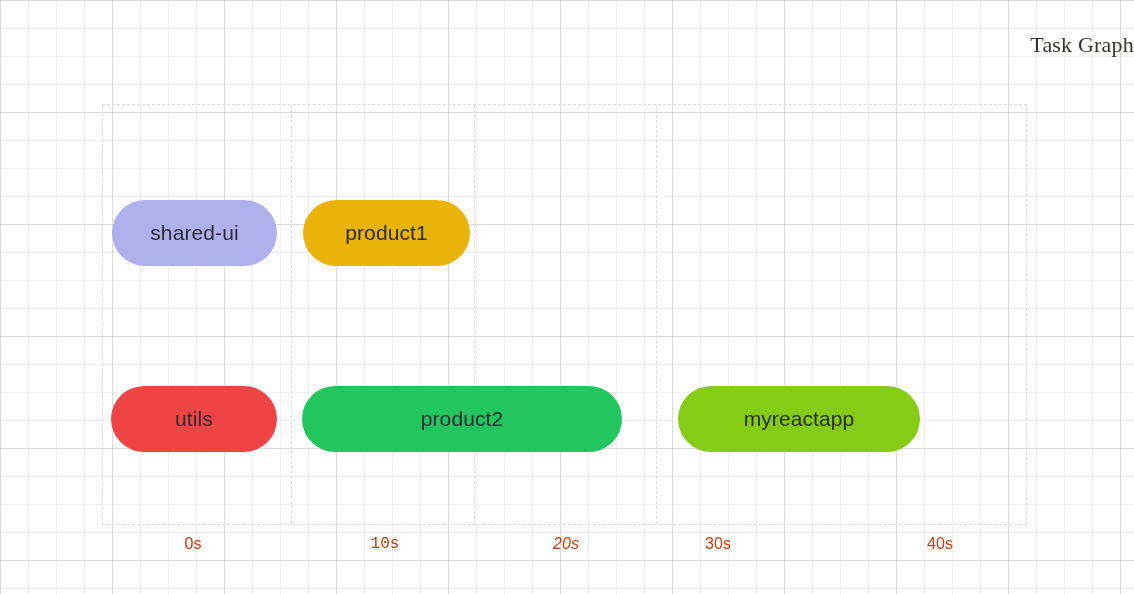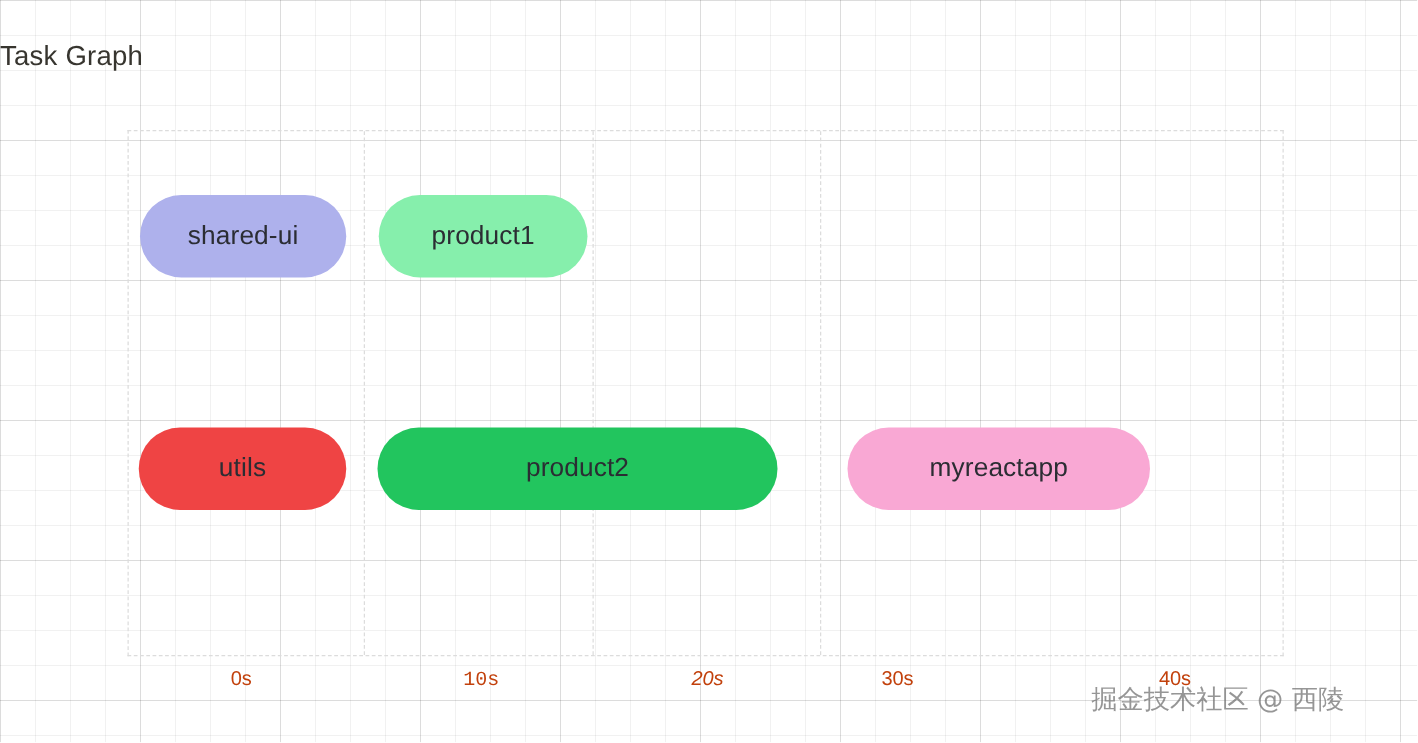--- a/index.html
+++ b/index.html
@@ -33,24 +33,25 @@
       112px 112px;
     background-position: 0px 9px, 9px 0px, 0px 9px, 9px 0px;
   }
 
   
   #chart-title {
     position: absolute;
     left: 0;
     right: 0;
     top: 32px;
-    text-align: left;
+    text-align: right;
     font-size: 22px;
     color: #37352f;
     letter-spacing: 0.2px;
+    font-family: Liberation Serif, serif;
   }
 
   
   #plot-area {
     position: absolute;
     left: 102px;
     top: 104px;
     width: 925px;
     height: 421px;
     border: 1.5px dashed #dcdcdc;
@@ -67,20 +68,21 @@
   
   .task-bar {
     position: absolute;
     height: 66px;
     border-radius: 33px;
     background: #aeb1ec;
     display: flex;
     align-items: center;
     justify-content: center;
     box-sizing: border-box;
+    margin-top: 44px;
   }
   .task-bar-label {
     font-size: 21px;
     color: #2b2d33;
     white-space: nowrap;
     letter-spacing: 0.1px;
   }
 
   
   .x-tick {
@@ -118,30 +120,29 @@
   <div class="vgrid" style="left: 188px;"></div>
       <div class="vgrid" style="left: 371px;"></div>
       <div class="vgrid" style="left: 553px;"></div>
     </div>
 
   <div class="x-tick" style="left: 193px;">0s</div>
     <div class="x-tick" style="left: 385px; font-family: Liberation Mono, monospace;">10s</div>
     <div class="x-tick" style="left: 566px; font-style: italic;">20s</div>
     <div class="x-tick" style="left: 718px;">30s</div>
     <div class="x-tick" style="left: 940px;">40s</div>
-    <div id="watermark">掘金技术社区 @ 西陵</div>
 
 <div class="task-bar" style="left: 112px; top: 156px; width: 165px; background: rgb(174, 177, 236);">
       <span class="task-bar-label">shared-ui</span>
     </div>
-    <div class="task-bar" style="left: 303px; top: 156px; width: 167px; background: #86efac;">
+    <div class="task-bar" style="left: 303px; top: 156px; width: 167px; background: #eab308;">
       <span class="task-bar-label">product1</span>
     </div>
     <div class="task-bar" style="left: 111px; top: 342px; width: 166px; background: #ef4444;">
       <span class="task-bar-label">utils</span>
     </div>
     <div class="task-bar" style="left: 302px; top: 342px; width: 320px; background: #22c55e;">
       <span class="task-bar-label">product2</span>
     </div>
-    <div class="task-bar" style="left: 678px; top: 342px; width: 242px; background: #f9a8d4;">
+    <div class="task-bar" style="left: 678px; top: 342px; width: 242px; background: #84cc16;">
       <span class="task-bar-label">myreactapp</span>
     </div>
   </div>
 
 </body></html>

